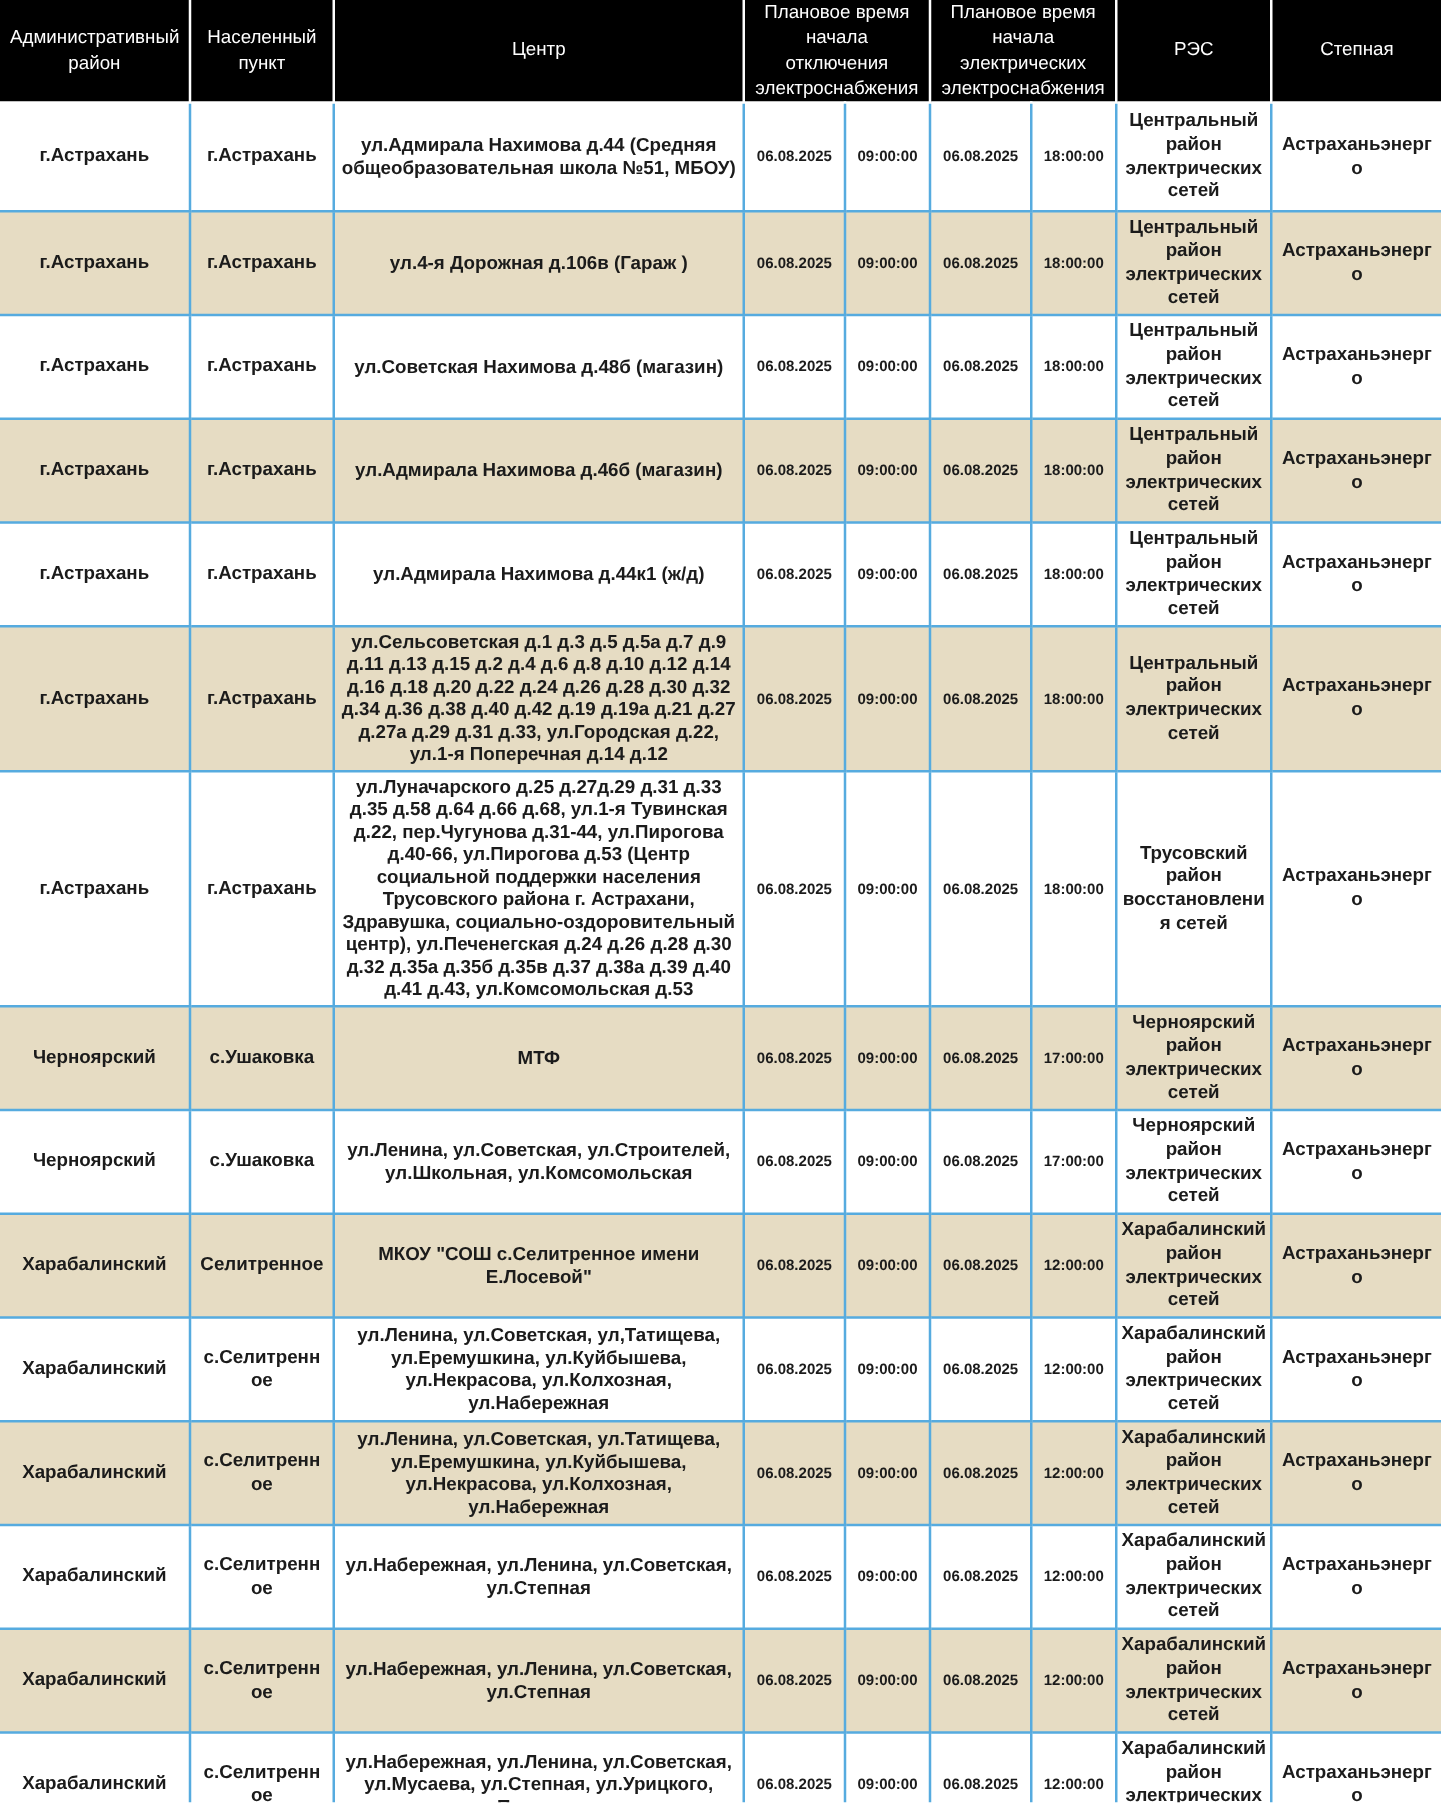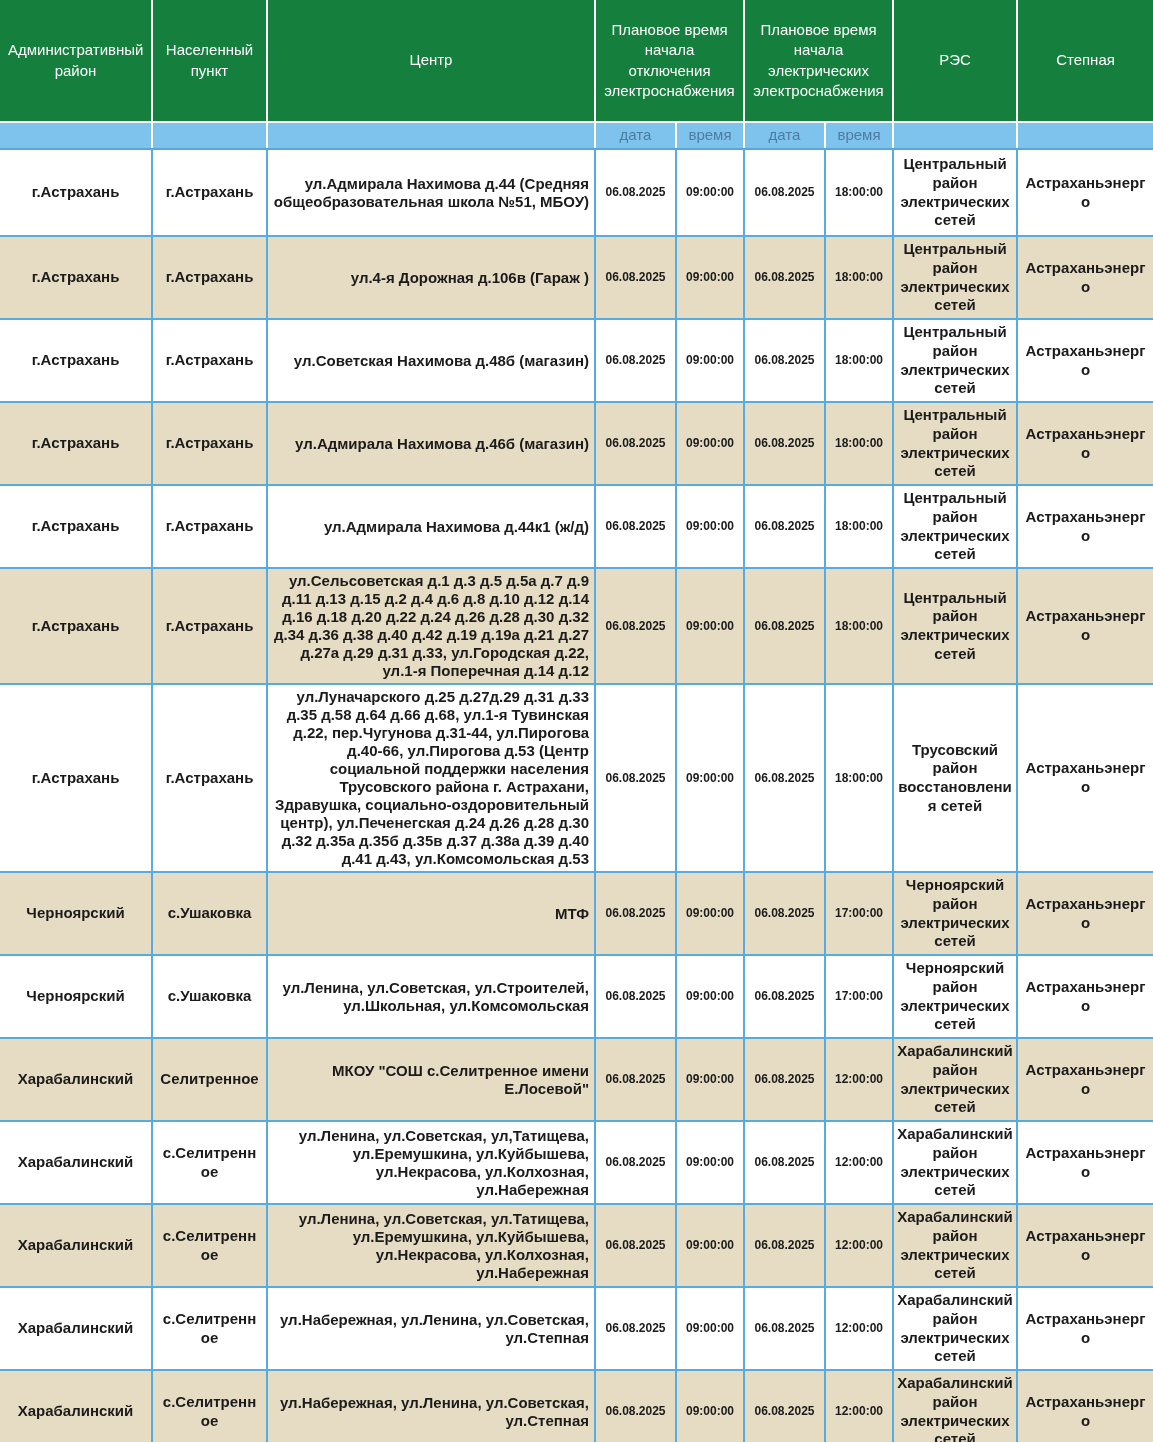--- a/index.html
+++ b/index.html
@@ -14,30 +14,30 @@
     overflow: hidden;
     background: #ffffff;
   }
   table.outage {
     width: 1153px;
     border-collapse: collapse;
     table-layout: fixed;
   }
   
   thead th {
-    background: #15803d;
+    background: #000000;
     color: #ffffff;
     font-weight: 400;
     font-size: 15px;
     line-height: 1.35;
     text-align: center;
     vertical-align: middle;
     border-right: 2px solid #ffffff;
     border-bottom: 2px solid #ffffff;
-    padding: 20px 8px;
+    padding: 0 8px;
   }
   thead tr.head-main th { height: 79px; }
   thead tr.head-sub th {
     background: #7ec3ee;
     color: #4d7ca1;
     height: 21px;
     font-size: 15px;
     padding: 2px 4px;
     border-bottom: 2px solid #57a7da;
   }
@@ -51,21 +51,21 @@
     vertical-align: middle;
     line-height: 1.25;
     padding: 3px 6px;
     border-right: 2px solid #56abdf;
     border-bottom: 2px solid #56abdf;
     background: #ffffff;
     word-wrap: break-word;
   }
   tbody td:last-child { border-right: none; }
   tbody tr.row-alt td { background: #e6dcc3; }
-  tbody td.street-cell { line-height: 1.2; padding: 3px 5px; text-align: right; }
+  tbody td.street-cell { line-height: 1.2; padding: 3px 5px; }
   tbody td.num-cell { white-space: nowrap; padding: 3px 1px; font-size: 12px; }
   tbody td.res-cell { padding: 3px 0; }
 </style>
 </head>
 <body>
 
 <div class="viewport">
   <table class="outage">
     <colgroup>
       <col style="width:152px">
@@ -81,31 +81,20 @@
     <thead>
       <tr class="head-main">
         <th>Административный район</th>
         <th>Населенный пункт</th>
         <th>Центр</th>
         <th colspan="2">Плановое время начала отключения электроснабжения</th>
         <th colspan="2">Плановое время начала электрических электроснабжения</th>
         <th>РЭС</th>
         <th>Степная</th>
       </tr>
-      <tr class="head-sub">
-        <th></th>
-        <th></th>
-        <th></th>
-        <th>дата</th>
-        <th>время</th>
-        <th>дата</th>
-        <th>время</th>
-        <th></th>
-        <th></th>
-      </tr>
     </thead>
     <tbody>
         <tr class="row-plain" style="height: 87px;">
           <td>г.Астрахань</td>
           <td>г.Астрахань</td>
           <td class="street-cell">ул.Адмирала Нахимова д.44 (Средняя общеобразовательная школа №51, МБОУ)</td>
           <td class="num-cell">06.08.2025</td>
           <td class="num-cell">09:00:00</td>
           <td class="num-cell">06.08.2025</td>
           <td class="num-cell">18:00:00</td>

